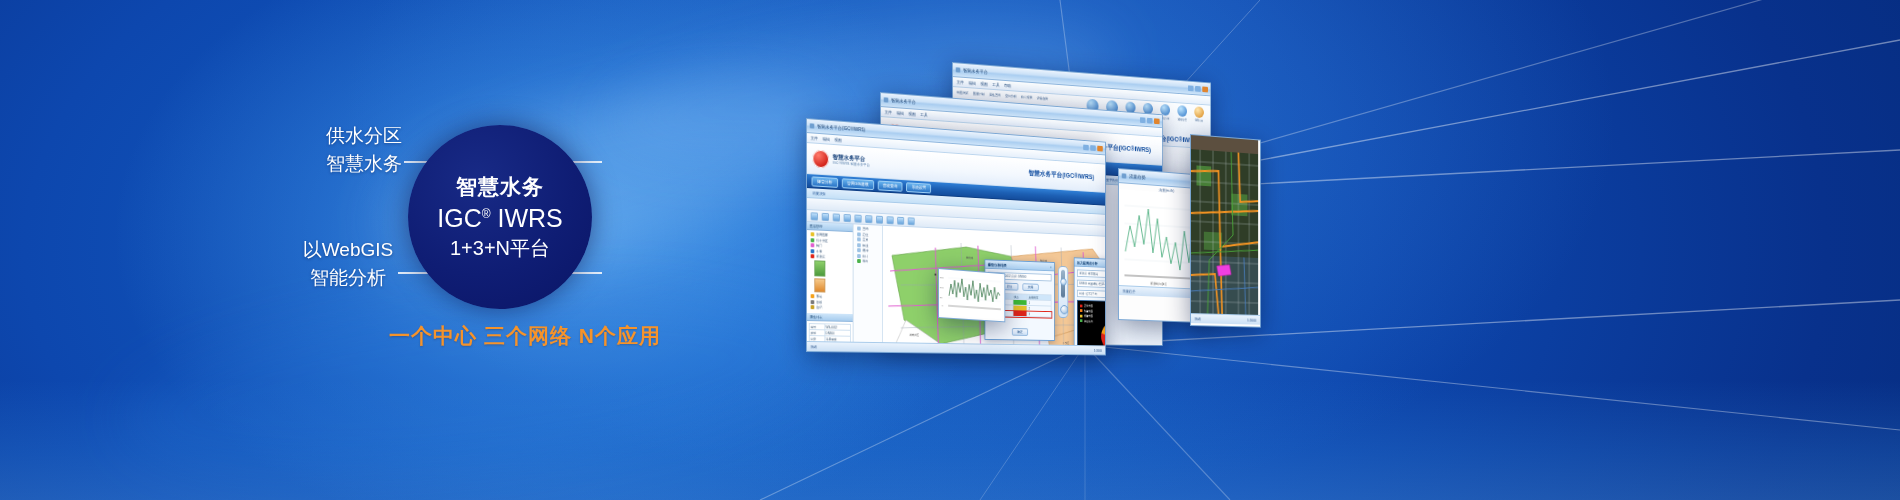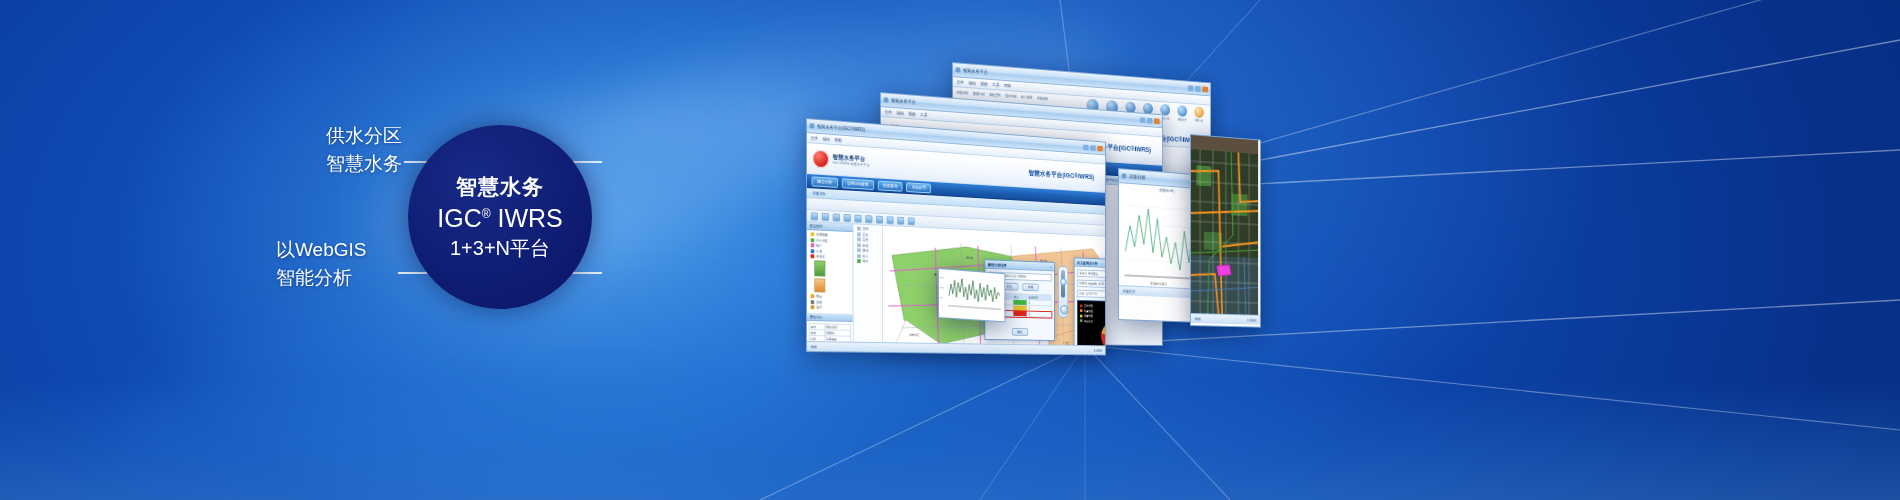--- a/index.html
+++ b/index.html
@@ -34,21 +34,21 @@
   }
   .circle .l1{font-size:21px;letter-spacing:1px;line-height:1;margin-bottom:9px;font-weight:600;}
   .circle .l2{font-size:25px;line-height:1;margin-bottom:7px;white-space:nowrap;}
   .circle .l2 sup{font-size:12px;vertical-align:super;}
   .circle .l3{font-size:20px;line-height:1;}
 
   .label{position:absolute;color:#fff;font-size:19px;line-height:1.45;z-index:5;white-space:nowrap;
          text-shadow:0 1px 3px rgba(0,20,70,.45);}
   .label .ln{display:block;}
   .lbl-tl{left:302px;top:122px;text-align:right;width:100px;}
-  .lbl-bl{left:276px;top:236px;text-align:left;width:108px;}
+  .lbl-bl{left:294px;top:236px;text-align:center;width:108px;}
   .lbl-tr{left:600px;top:122px;text-align:left;}
   .lbl-br{left:600px;top:236px;text-align:left;}
 
   .connector{position:absolute;height:2px;background:rgba(255,255,255,.85);z-index:4;}
   .c-tl{left:404px;top:161px;width:60px;}
   .c-tr{left:540px;top:161px;width:62px;}
   .c-bl{left:398px;top:272px;width:66px;}
   .c-br{left:538px;top:272px;width:64px;}
 
   .tagline{position:absolute;left:360px;top:322px;width:330px;text-align:center;
@@ -680,14 +680,15 @@
   </div>
 
   <div class="circle">
     <div class="l1">智慧水务</div>
     <div class="l2">
       <span>IGC</span><sup>®</sup>&nbsp;<span>IWRS</span>
     </div>
     <div class="l3">1+3+N平台</div>
   </div>
 
+  <div class="tagline">一个中心  三个网络  N个应用</div>
 
 </div>
 
 </body></html>

